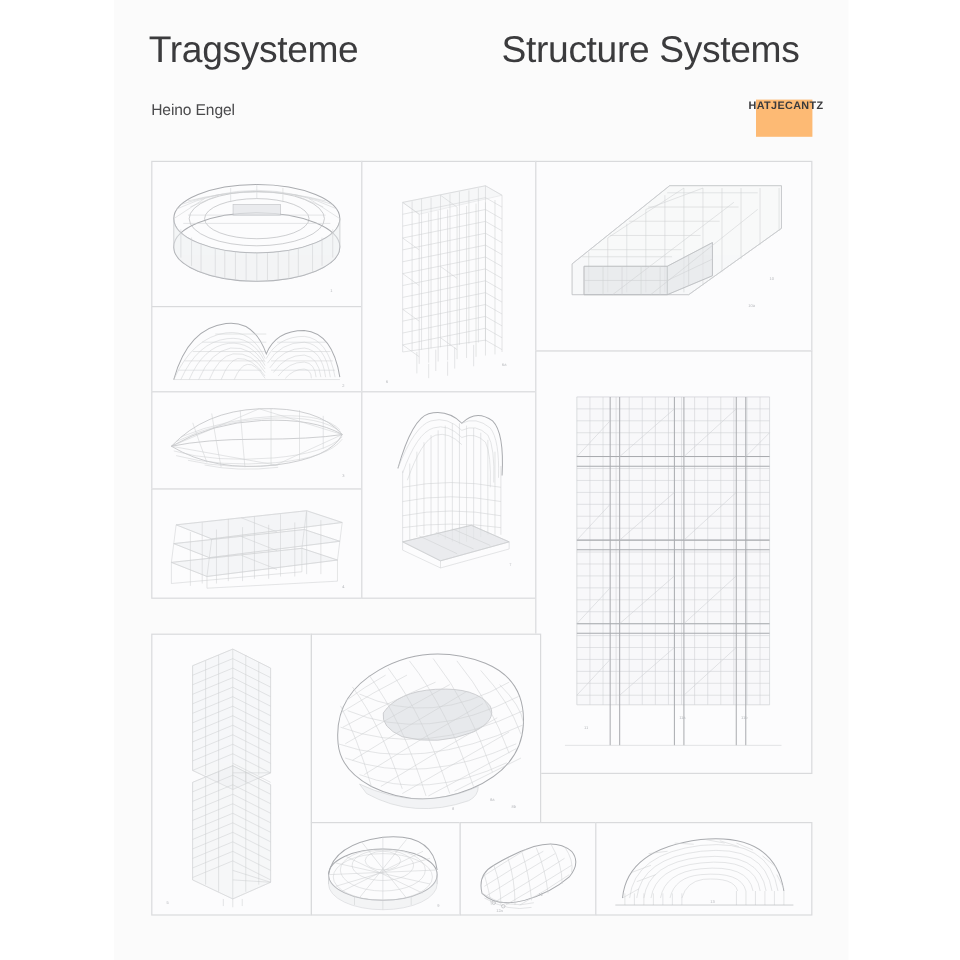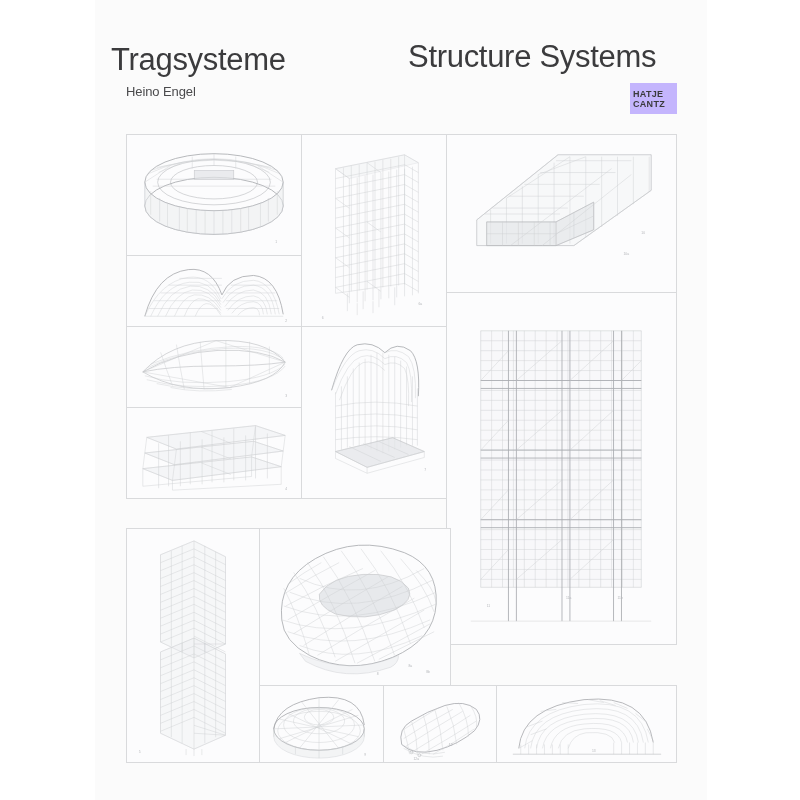--- a/index.html
+++ b/index.html
@@ -34,43 +34,43 @@
     height: 128px;
   }
   .title {
     position: absolute;
     color: #3b3b3d;
     font-size: 31px;
     font-weight: 400;
     letter-spacing: -0.3px;
     white-space: nowrap;
   }
-  #title-de { left: 16px; top: 24px; margin-top: 18px; }
-  #title-en { left: 313px; top: 24px; margin-top: 15px; }
+  #title-de { left: 29px; top: 24px; }
+  #title-en { left: 323px; top: 24px; }
   #author {
     position: absolute;
     left: 31px; top: 84px;
     color: #4a4a4c;
     font-size: 13px;
     font-weight: 400;
     letter-spacing: -0.1px;
     white-space: nowrap;
   }
 
   
   #publisher {
     position: absolute;
     left: 535px;
     top: 83px;
     width: 47px;
     height: 31px;
-    background: #c4b5fd;
+    background: #fdba74;
     border: 0px solid transparent;
     display: flex;
-    flex-direction: column;
+    flex-direction: row;
     justify-content: center;
     align-items: flex-start;
     padding-left: 3px;
     box-sizing: border-box;
   }
   #publisher span {
     display: block;
     font-family: "Liberation Sans", sans-serif;
     font-size: 9px;
     font-weight: 700;

